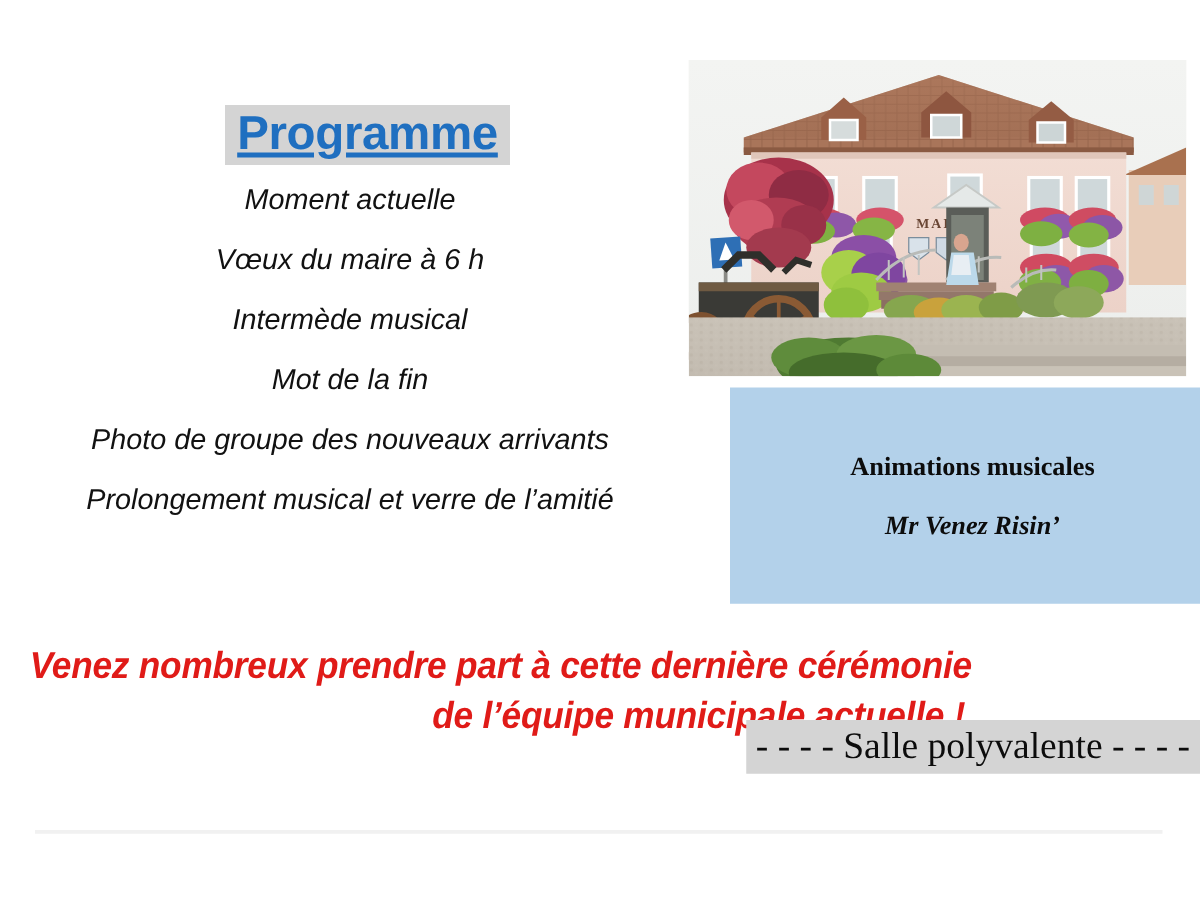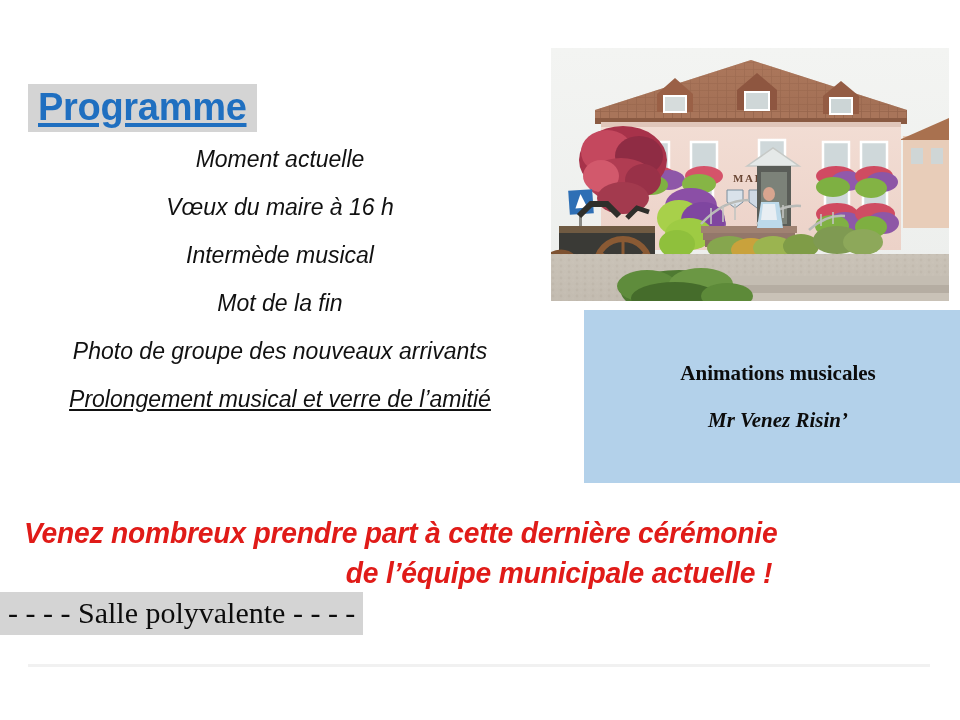--- a/index.html
+++ b/index.html
@@ -18,21 +18,21 @@
 
   
   #programme-column {
     position: absolute;
     left: 0px;
     top: 84px;
     width: 560px;
     text-align: center;
   }
   #programme-title-wrap {
-    text-align: left;
+    text-align: center;
     margin: 0 0 14px 0;
     padding-left: 28px;
   }
   #programme-title {
     display: inline-block;
     background: #d4d4d4;
     color: #1f6fc0;
     font-family: "Liberation Sans", sans-serif;
     font-weight: bold;
     font-size: 38px;
@@ -46,21 +46,21 @@
   .programme-item {
     font-family: "Liberation Sans", sans-serif;
     font-style: italic;
     font-weight: 500;
     font-size: 23px;
     line-height: 27px;
     color: #111111;
     margin: 0 0 21px 0;
     white-space: nowrap;
   }
-  .programme-item:last-child { margin-bottom: 16px; text-decoration: underline; }
+  .programme-item:last-child { margin-bottom: 16px; }
 
   
   #mairie-photo {
     position: absolute;
     left: 551px;
     top: 48px;
     width: 398px;
     height: 253px;
     overflow: hidden;
     background: #efeee9;
@@ -110,23 +110,23 @@
     letter-spacing: -0.2px;
     transform: scaleX(0.94);
     transform-origin: center;
     white-space: nowrap;
   }
 
   
   #venue-wrap {
     position: absolute;
     left: 0px;
-    top: 592px;
-    width: 792px;
-    text-align: left;
+    top: 576px;
+    width: 960px;
+    text-align: right;
   }
   #venue-line {
     display: inline-block;
     background: #d4d4d4;
     font-family: "Liberation Serif", serif;
     font-weight: normal;
     font-size: 30px;
     line-height: 40px;
     color: #0c0c0c;
     padding: 1px 8px 2px 8px;
@@ -148,21 +148,21 @@
 
 <div id="slide">
 
   <div id="programme-column">
 
     <div id="programme-title-wrap">
       <span id="programme-title">Programme</span>
     </div>
 
     <div class="programme-item">Moment actuelle</div>
-    <div class="programme-item">Vœux du maire à 16 h</div>
+    <div class="programme-item">Vœux du maire à 6 h</div>
     <div class="programme-item">Intermède musical</div>
     <div class="programme-item">Mot de la fin</div>
     <div class="programme-item">Photo de groupe des nouveaux arrivants</div>
     <div class="programme-item">Prolongement musical et verre de l’amitié</div>
   </div>
 
   <div id="mairie-photo">
     <svg width="398" height="253" viewBox="0 0 398 253" xmlns="http://www.w3.org/2000/svg">
       <defs>
         <linearGradient id="skyGrad" x1="0" y1="0" x2="0" y2="1">

